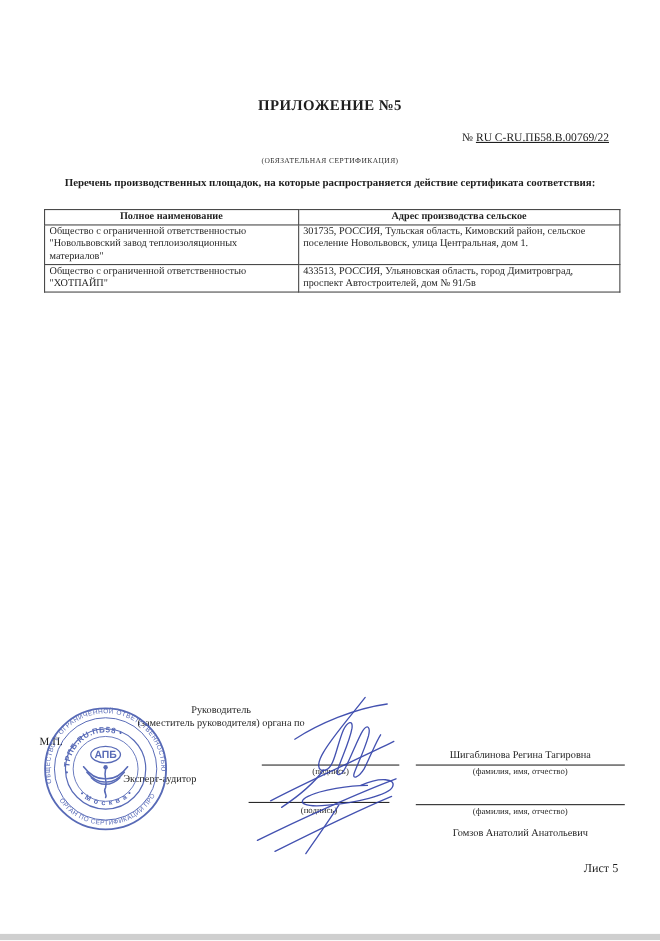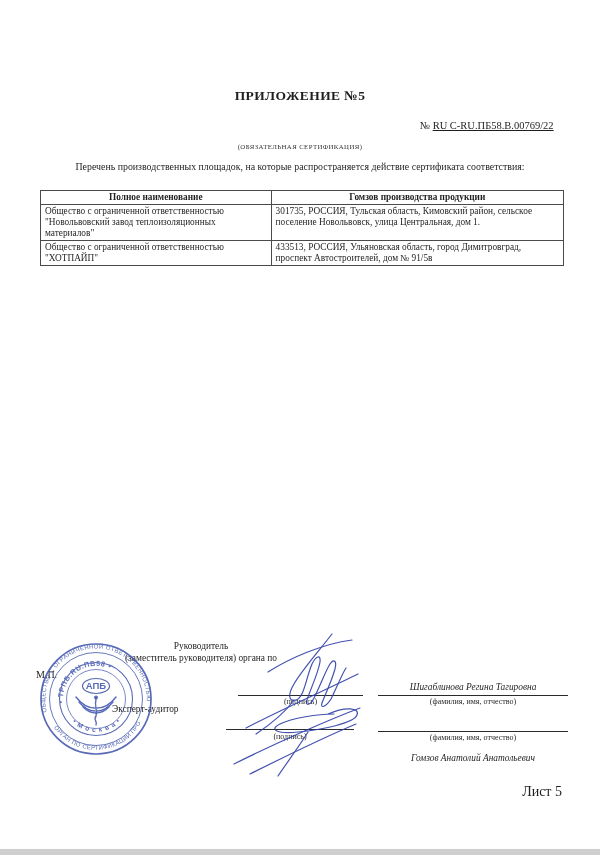--- a/index.html
+++ b/index.html
@@ -8,34 +8,34 @@
     font-family:"Liberation Serif","DejaVu Serif",serif;color:#1f1f1f;
   }
   .abs{position:absolute;}
   .center{text-align:center;}
   
   .appendix-title{left:0;top:88px;width:600px;font-size:13.5px;font-weight:bold;letter-spacing:.4px;}
   .subtitle{left:175px;top:118px;font-size:12.5px;font-weight:bold;letter-spacing:.3px;}
   .certnum{left:420px;top:120px;font-size:10.5px;white-space:nowrap;}
   .certnum .num{text-decoration:underline;}
   .certtype{left:0;top:143px;width:600px;font-size:6.8px;letter-spacing:.4px;color:#333;}
-  .intro{left:30px;top:161px;width:540px;font-size:9.9px;font-weight:normal;}
+  .intro{left:30px;top:161px;width:540px;font-size:9.9px;font-weight:bold;}
   
   table.sites{position:absolute;left:40px;top:190px;width:524px;border-collapse:collapse;}
   table.sites th,table.sites td{border:1px solid #4a4a4a;font-size:9.3px;line-height:11px;padding:1px 4px;vertical-align:top;}
   table.sites th{font-weight:bold;text-align:center;padding:1px 2px;}
   col.c1{width:231px;} col.c2{width:293px;}
   
   .mp{left:36px;top:669px;font-size:10px;z-index:1;}
   .role-block{left:112px;top:640px;width:178px;font-size:9.4px;line-height:12px;text-align:center;z-index:1;}
   .role-block2{left:112px;top:703px;width:178px;font-size:9.4px;line-height:12px;z-index:1;}
   .sig-line{border-top:1px solid #2a2a2a;height:0;z-index:2;}
   .cap{font-size:8px;color:#2a2a2a;text-align:center;}
-  .name{font-size:9.4px;text-align:center;white-space:nowrap;font-style:italic;}
-  .sheet{right:38px;top:784px;font-size:14px;}
+  .name{font-size:9.4px;text-align:center;white-space:nowrap;}
+  .sheet{right:38px;top:784px;font-size:11px;}
   .scan-edge{left:0;bottom:0;width:600px;height:6px;background:#cfcfcf;}
   
   .stamp{left:38px;top:641px;width:116px;height:116px;z-index:3;opacity:.88;}
   .ink{left:205px;top:615px;width:230px;height:170px;z-index:4;}
 </style>
 </head>
 <body>
 
 <div id="page">
 
@@ -45,21 +45,21 @@
   <div class="abs center intro">Перечень производственных площадок, на которые распространяется действие сертификата соответствия:</div>
 
   <table class="sites">
     <colgroup>
         <col class="c1">
         <col class="c2">
       </colgroup>
     <thead>
       <tr>
         <th>Полное наименование</th>
-        <th>Гомзов производства продукции</th>
+        <th>Адрес производства сельское</th>
       </tr>
     </thead>
     <tbody>
       <tr>
         <td>Общество с ограниченной ответственностью "Новольвовский завод теплоизоляционных материалов"</td>
         <td>301735, РОССИЯ, Тульская область, Кимовский район, сельское поселение Новольвовск, улица Центральная, дом 1.</td>
       </tr>
       <tr>
         <td>Общество с ограниченной ответственностью "ХОТПАЙП"</td>
         <td>433513, РОССИЯ, Ульяновская область, город Димитровград, проспект Автостроителей, дом № 91/5в</td>

